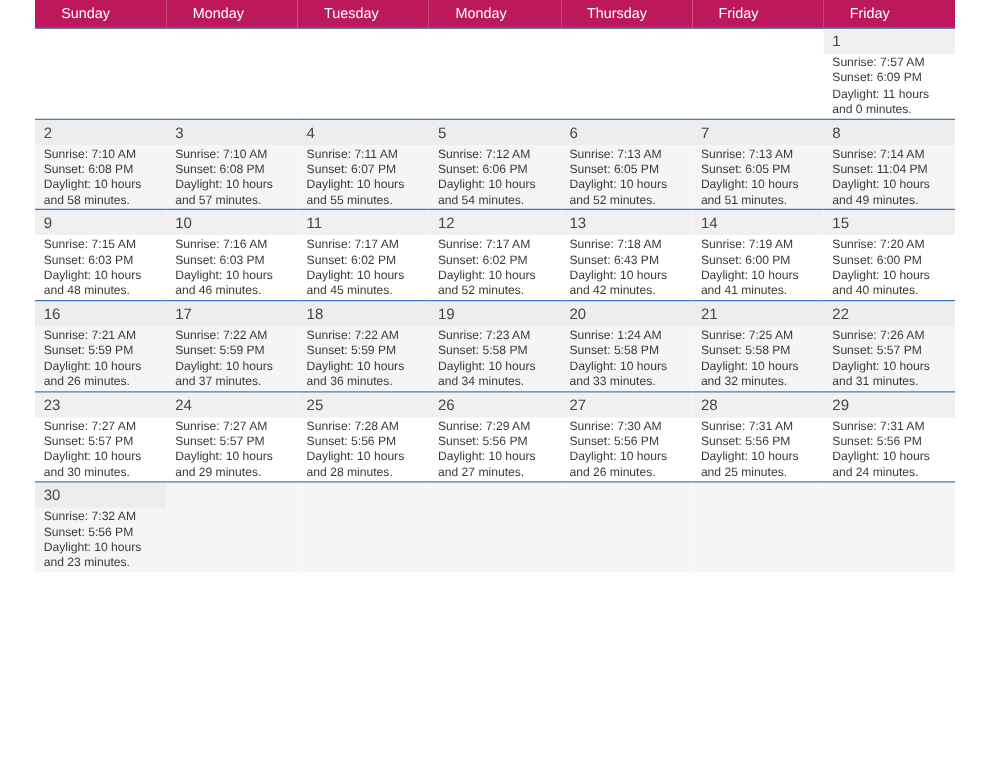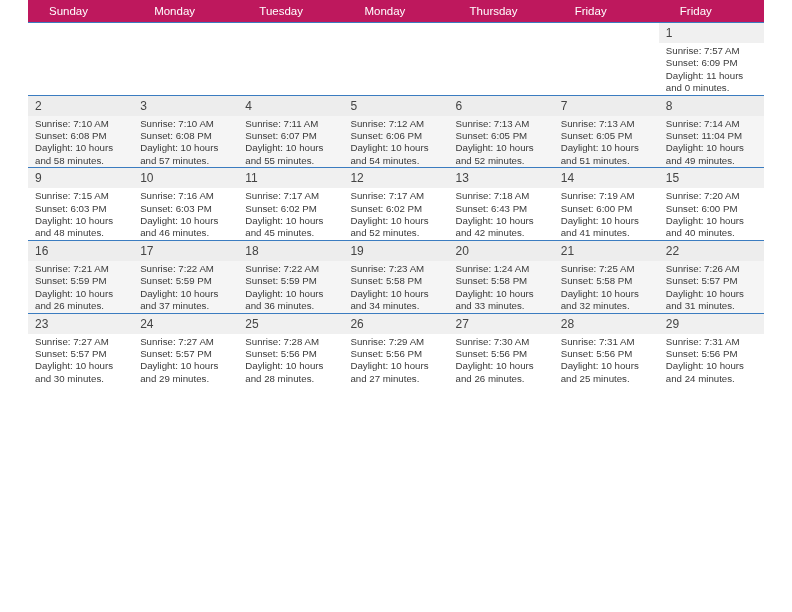--- a/index.html
+++ b/index.html
@@ -432,16 +432,33 @@
           <td>
             <div class="daynum">29</div>
             <div class="lines">
               <div>Sunrise: 7:31 AM</div>
               <div>Sunset: 5:56 PM</div>
               <div>Daylight: 10 hours</div>
               <div>and 24 minutes.</div>
             </div>
           </td>
         </tr>
+        <tr class="week-alt">
+          <td>
+            <div class="daynum">30</div>
+            <div class="lines">
+              <div>Sunrise: 7:32 AM</div>
+              <div>Sunset: 5:56 PM</div>
+              <div>Daylight: 10 hours</div>
+              <div>and 23 minutes.</div>
+            </div>
+          </td>
+          <td class="empty"></td>
+          <td class="empty"></td>
+          <td class="empty"></td>
+          <td class="empty"></td>
+          <td class="empty"></td>
+          <td class="empty"></td>
+        </tr>
       </tbody>
   </table>
 
 </div>
 
 </body></html>

